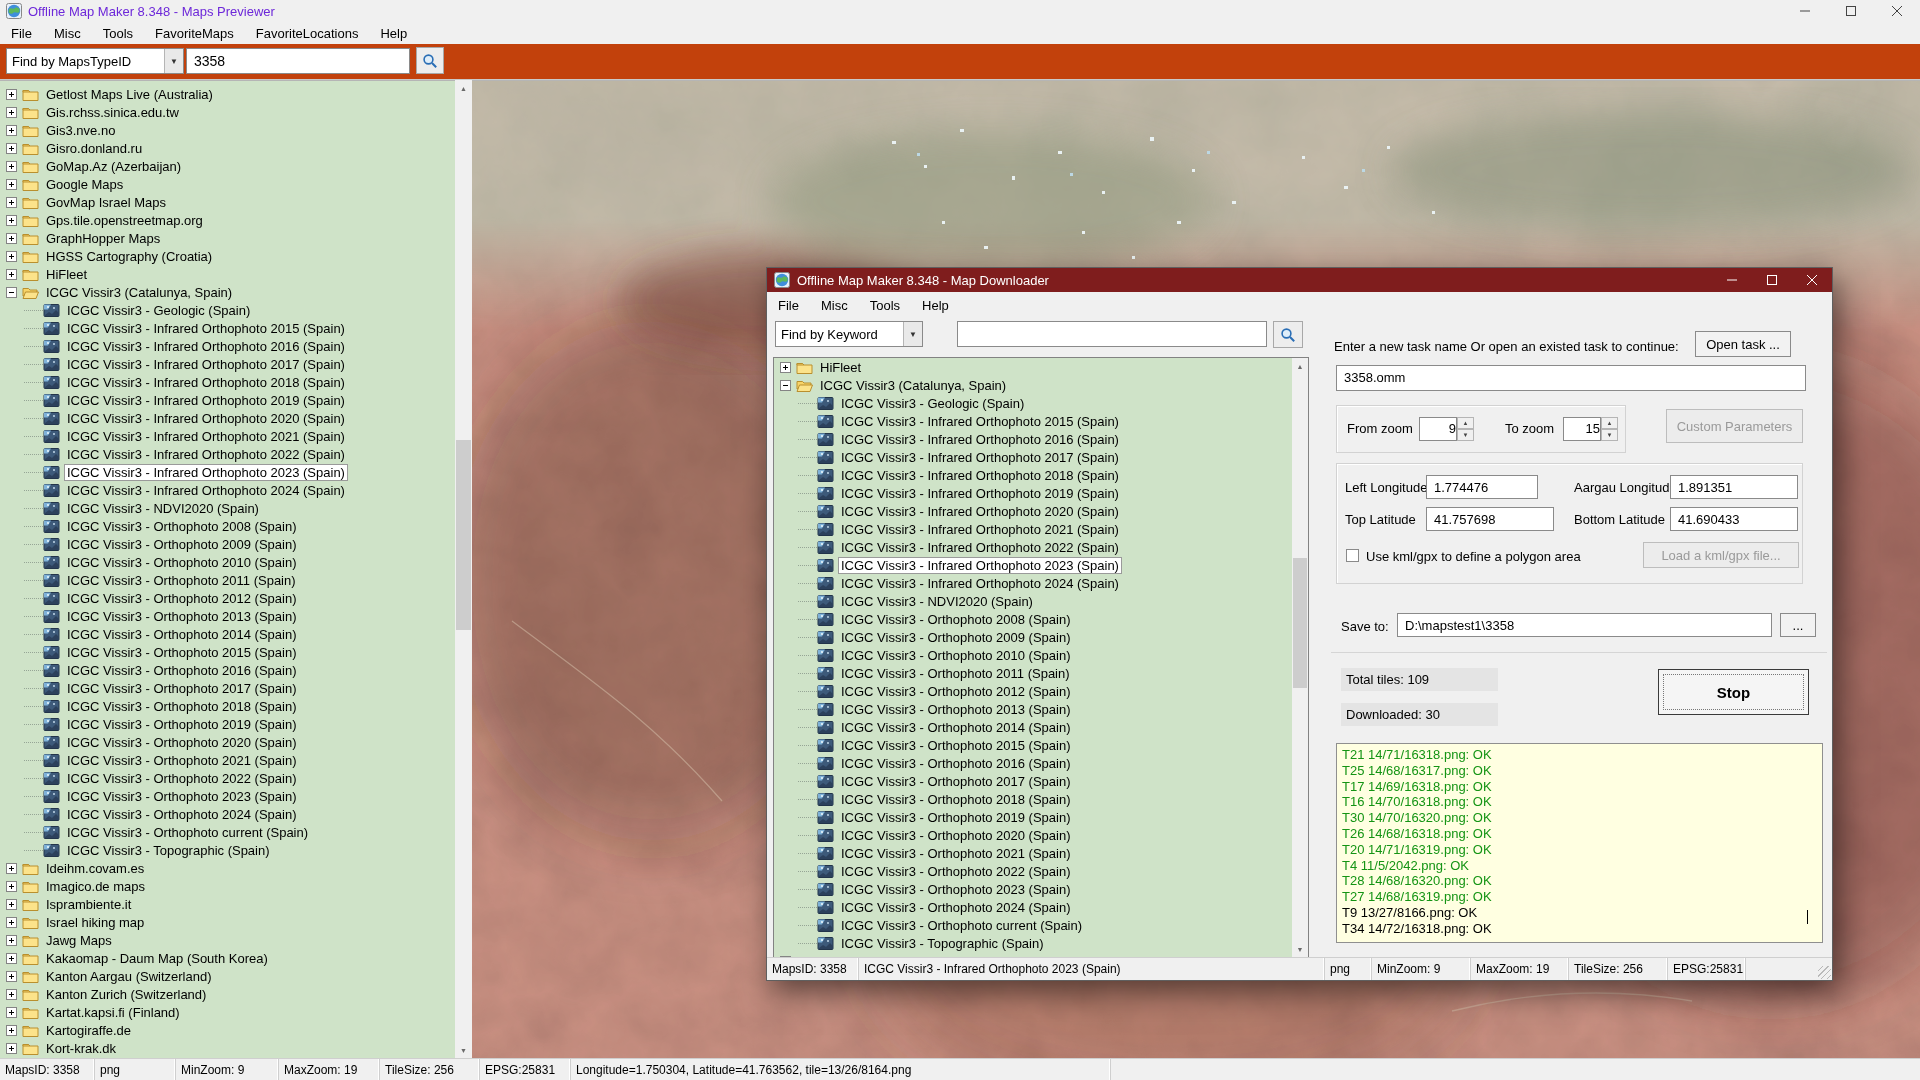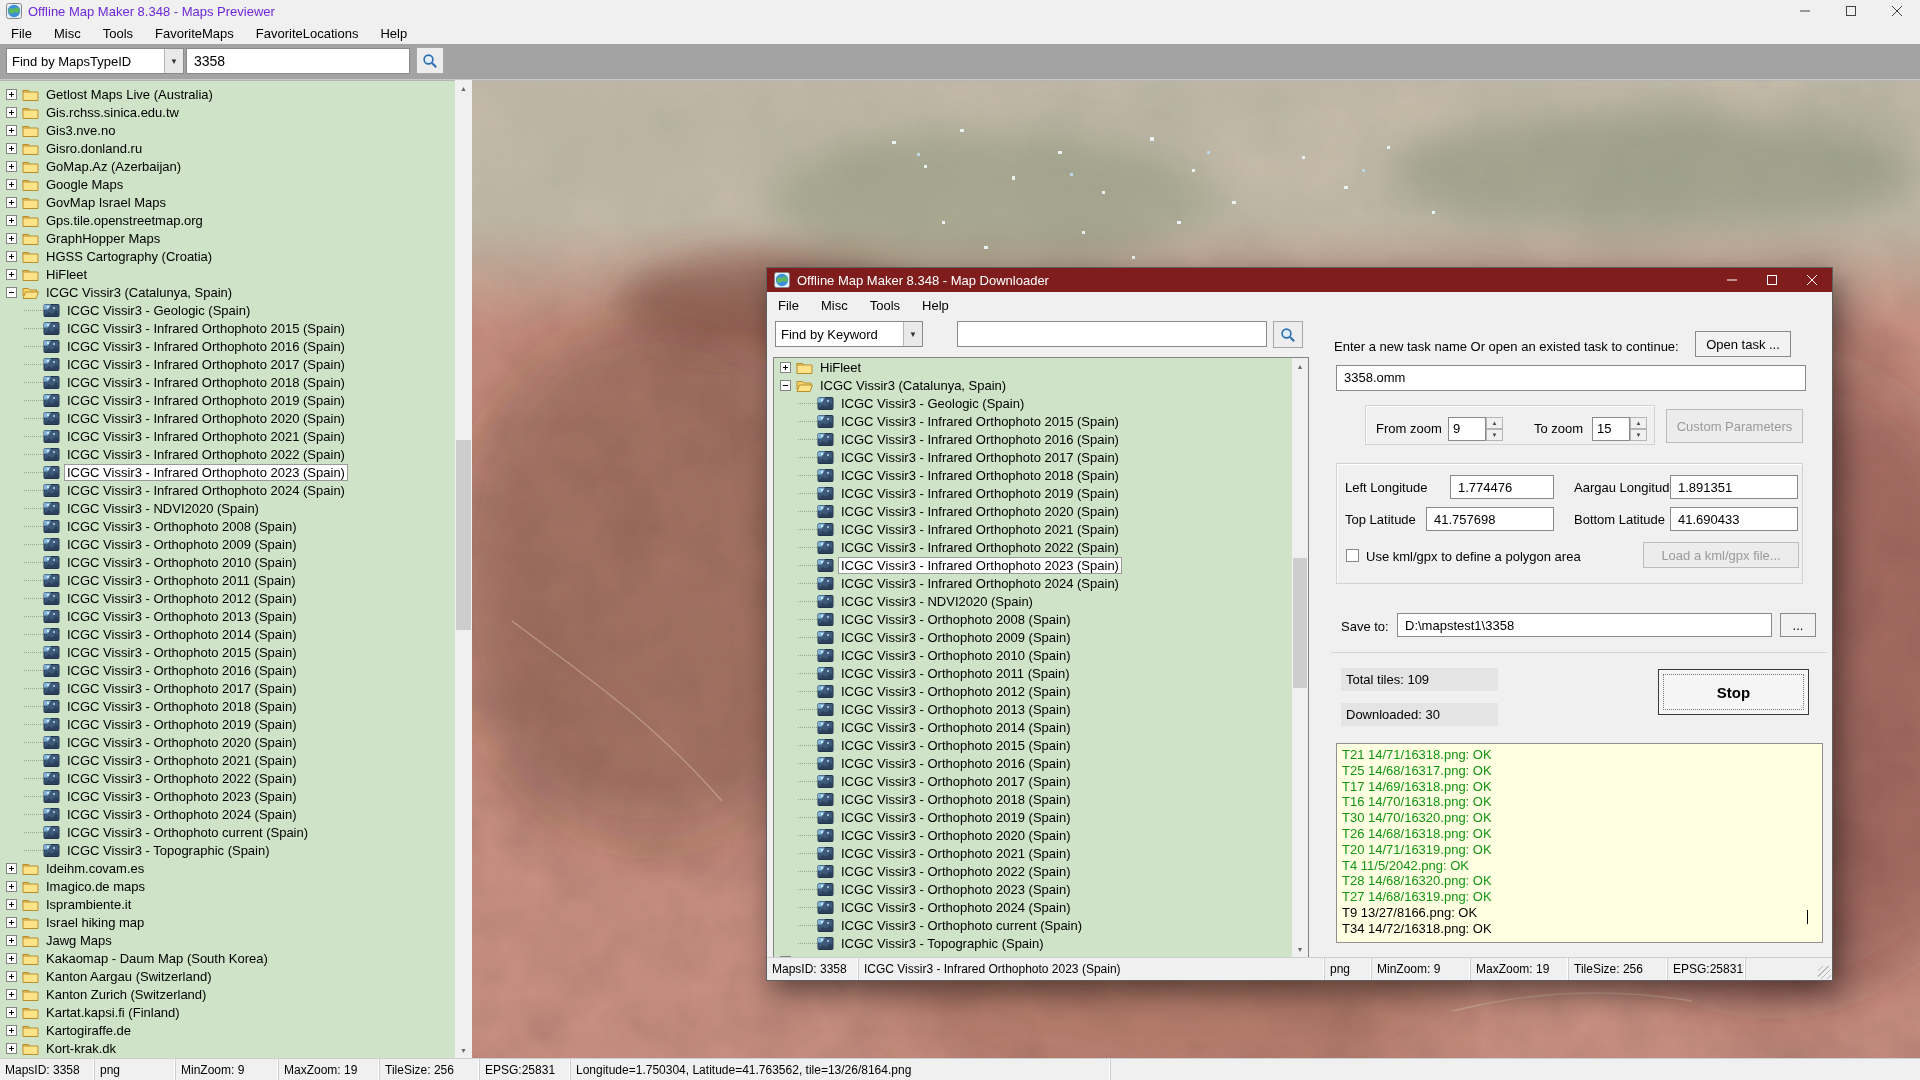--- a/index.html
+++ b/index.html
@@ -12,21 +12,21 @@
     display:flex; align-items:center; }
   .titlebar .appicon { width:16px; height:16px; margin:0 6px 0 6px; }
   .titlebar .ttl { color:#6d28d9; font-size:13px; }
   .winbtns { position:absolute; right:0; top:0; height:22px; display:flex; }
   .wbtn { width:46px; height:22px; display:flex; align-items:center; justify-content:center; color:#444; }
   .wbtn svg { display:block; }
   .menubar { position:absolute; left:0; top:22px; width:1920px; height:22px; background:#f0f0f0; display:flex; align-items:center; }
   .menubar span { padding:0 11px; font-size:13px; }
 
   
-  .ctrlrow { position:absolute; left:0; top:44px; width:1920px; height:36px; background:#a3a3a3; border-bottom:1px solid #c9c9c9; }
+  .ctrlrow { position:absolute; left:0; top:44px; width:1920px; height:36px; background:#c2410c; border-bottom:1px solid #c9c9c9; }
   .combo { position:absolute; height:26px; background:#fff; border:1px solid #8a8a8a; display:flex; align-items:center; }
   .combo .cval { flex:1; padding-left:5px; font-size:13px; white-space:nowrap; overflow:hidden; }
   .combo .carr { width:19px; height:100%; background:#e9e9e9; border-left:1px solid #b5b5b5; display:flex; align-items:center; justify-content:center; font-size:8px; color:#333; }
   .tbox { position:absolute; height:26px; background:#fff; border:1px solid #8a8a8a; padding-left:7px; font-size:14px; line-height:24px; white-space:nowrap; overflow:hidden; }
   .sbtn { position:absolute; width:28px; height:27px; background:#ededed; border:1px solid #a8a8a8; display:flex; align-items:center; justify-content:center; }
   .toolitem { position:absolute; top:47px; height:27px; display:flex; align-items:center; gap:5px; font-size:13px; }
   .panbtn { position:absolute; top:46px; height:28px; background:#f9f9f9; border:1px solid #b0b0b0; display:flex; align-items:center; justify-content:center; gap:5px; font-size:13px; }
   .coordsbox { position:absolute; top:47px; height:26px; background:#fff; border:1px solid #c5c5c5; color:#2222cc; font-size:14px; padding:3px 6px; white-space:nowrap; }
   .vsep { position:absolute; top:46px; width:1px; height:26px; background:#cfcfcf; }
 
@@ -1283,21 +1283,21 @@
         <div class="arr" style="top:0;">▲</div>
         <div class="arr" style="bottom:0;">▼</div>
         <div class="thumb" style="top:200px; height:130px;"></div>
       </div>
     </div>
 
     <div class="dlg-label" style="left:567px; top:71px;">Enter a new task name Or open an existed task to continue:</div>
     <div class="btn" style="left:928px; top:63px; width:96px; height:26px;">Open task ...</div>
     <div class="tbox" style="left:569px; top:97px; width:470px; height:26px; font-size:13px;">3358.omm</div>
 
-    <div class="groupbox" style="left:598px; top:137px; width:290px; height:40px;">
+    <div class="groupbox" style="left:569px; top:137px; width:290px; height:48px;text-align:right;">
       <span class="dlg-label" style="left:10px; top:15px;">From zoom</span>
       <div class="spin" style="left:82px; top:11px;">
         <span class="sval">9</span>
         <span class="sarrs">
             <div>▲</div>
             <div>▼</div>
           </span>
       </div>
       <span class="dlg-label" style="left:168px; top:15px;">To zoom</span>
       <div class="spin" style="left:226px; top:11px;">
@@ -1305,21 +1305,21 @@
         <span class="sarrs">
             <div>▲</div>
             <div>▼</div>
           </span>
       </div>
     </div>
     <div class="btn disabled" style="left:899px; top:141px; width:137px; height:34px;">Custom Parameters</div>
 
     <div class="groupbox" style="left:569px; top:195px; width:467px; height:121px;">
       <span class="dlg-label" style="left:8px; top:16px;">Left Longitude</span>
-      <div class="tbox" style="left:89px; top:11px; width:104px; height:24px; font-size:13px;margin-left:24px;">1.774476</div>
+      <div class="tbox" style="left:89px; top:11px; width:112px; height:24px; font-size:13px;">1.774476</div>
       <span class="dlg-label" style="left:237px; top:16px;">Aargau Longitude</span>
       <div class="tbox" style="left:333px; top:11px; width:128px; height:24px; font-size:13px;">1.891351</div>
       <span class="dlg-label" style="left:8px; top:48px;">Top Latitude</span>
       <div class="tbox" style="left:89px; top:43px; width:128px; height:24px; font-size:13px;">41.757698</div>
       <span class="dlg-label" style="left:237px; top:48px;">Bottom Latitude</span>
       <div class="tbox" style="left:333px; top:43px; width:128px; height:24px; font-size:13px;">41.690433</div>
       <span class="checkbox" style="left:9px; top:85px;"></span>
       <span class="dlg-label" style="left:29px; top:85px;">Use kml/gpx to define a polygon area</span>
       <div class="btn disabled" style="left:306px; top:78px; width:156px; height:26px;">Load a kml/gpx file...</div>
     </div>

